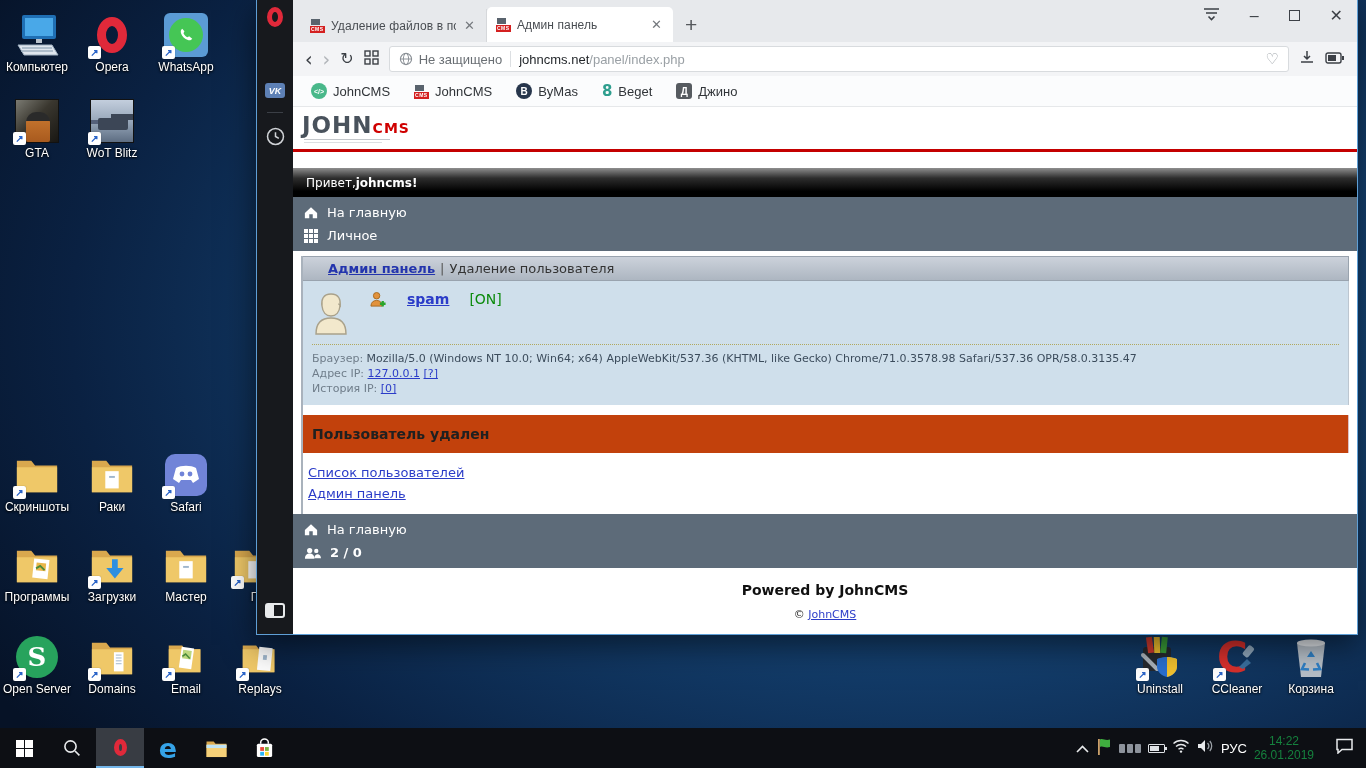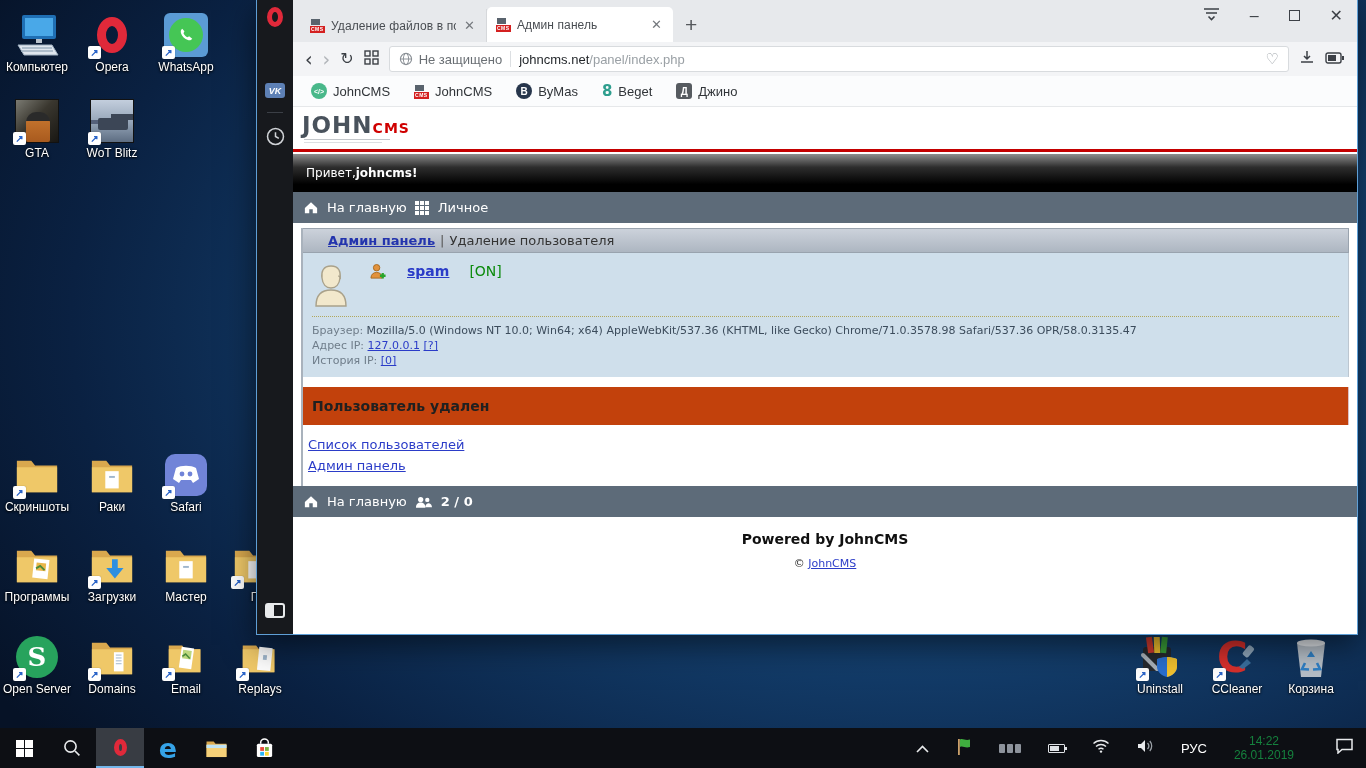--- a/index.html
+++ b/index.html
@@ -29,21 +29,21 @@
   .wa .ring{width:34px;height:34px;border-radius:50%;background:#45c655;display:flex;align-items:center;justify-content:center}
   .opring{width:30px;height:36px;border-radius:50%;border:9px solid #e0293a}
   .opring.small{width:16px;height:20px;border-width:5px}
   .ccl{position:relative;width:44px;height:44px}
   .ccl .c{position:absolute;left:2px;top:-2px;font-size:42px;font-weight:bold;color:#d7302c;font-family:"DejaVu Sans",sans-serif}
   
   .taskbar{position:absolute;left:0;bottom:0;width:1366px;height:40px;background:#0d0f14;z-index:20;display:flex;align-items:stretch}
   .tb{width:48px;display:flex;align-items:center;justify-content:center;cursor:pointer}
   .tb.active{background:#383c43;border-bottom:2px solid #74b6ea}
   .edge-e{color:#35a3e8;font-size:27px;font-weight:bold;font-family:"DejaVu Sans",sans-serif}
-  .tray{margin-left:auto;display:flex;align-items:center;gap:27px;padding-right:12px}
+  .tray{margin-left:auto;display:flex;align-items:center;gap:7px;padding-right:12px}
   .tray .txt{color:#fff;font-size:13px}
   .clockblk{color:#15803d;font-size:12px;text-align:center;line-height:14px}
   .bat{width:17px;height:9px;border:1px solid #dfe2e6;border-radius:1px;position:relative}
   .bat:after{content:"";position:absolute;right:-3px;top:2px;width:2px;height:3px;background:#dfe2e6}
   .bat .fill{position:absolute;left:1px;top:1px;bottom:1px;width:9px;background:#dfe2e6}
   .bars3{display:flex;gap:2px}
   .bars3 i{width:6px;height:9px;background:#8d939c;border-radius:1px}
   
   .bwin{position:absolute;left:256px;top:0;width:1102px;height:635px;z-index:10;display:flex;
         border:1px solid #5f9fd6;border-top:none;box-shadow:0 10px 30px rgba(0,0,0,.55)}
@@ -87,23 +87,23 @@
   .jfav .jj{width:9px;height:6px;background:#59636d;margin:0 0 1px 1px}
   .jfav .jc{background:#d42020;color:#fff;font-size:5px;font-weight:bold;line-height:7px;padding:0 1px;letter-spacing:.5px}
   
   .page{flex:1;background:#fff;overflow:hidden;font-family:"DejaVu Sans",sans-serif}
   .pglogo{padding:7px 0 6px 9px}
   .lj{font-weight:bold;font-size:23px;color:#49525c;letter-spacing:1px;line-height:22px;font-family:"DejaVu Sans",sans-serif}
   .lc{font-weight:bold;font-size:14px;color:#cf0000;letter-spacing:1px}
   .lref{height:1px;background:#c3c7cb;width:86px;margin:2px 0 0 2px}
   .lref.l2{background:#dcdfe2;width:78px}
   .redline{border-top:3px solid #c40000}
-  .blackbar{height:38px;margin-top:2px;background:linear-gradient(180deg,#8e8e8e 0%,#2d2d2d 35%,#000 80%);
+  .blackbar{height:29px;margin-top:16px;background:linear-gradient(180deg,#8e8e8e 0%,#2d2d2d 35%,#000 80%);
             color:#fff;font-size:12px;display:flex;align-items:center;padding-left:13px}
-  .gnav{background:#5d6b79;color:#fff;font-size:13px;padding:8px 11px;display:flex;gap:8px}
+  .gnav{background:#5d6b79;color:#fff;font-size:13px;padding:8px 11px;display:flex;flex-direction:column;gap:8px}
   .gitem{display:flex;align-items:center;gap:9px}
   .grid9{display:grid;grid-template-columns:repeat(3,4px);grid-template-rows:repeat(3,4px);gap:1px}
   .grid9 i{background:#fff}
   .card{margin:5px 8px 0;border-left:2px solid #a9b2bc}
   .chead{background:linear-gradient(180deg,#ccd2db,#adb6c1);border:1px solid #99a3ae;border-left:none;
          padding:4px 25px;font-size:13px;color:#333}
   .blink{color:#2334ad;font-weight:bold;text-decoration:underline;cursor:pointer}
   .csep{color:#555;margin:0 5px}
   .cbody{background:#cfdfeb;padding:7px 9px 9px;border-right:1px solid #bcc6d0}
   .urow{display:flex;align-items:flex-start;gap:20px;padding:3px 0 9px}

